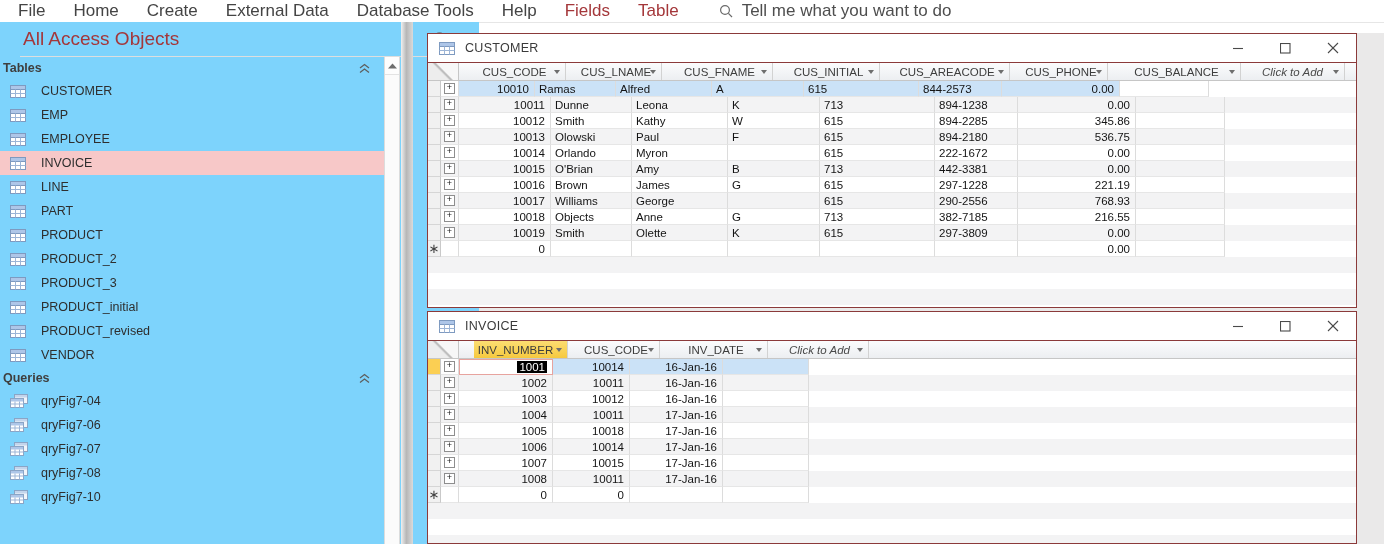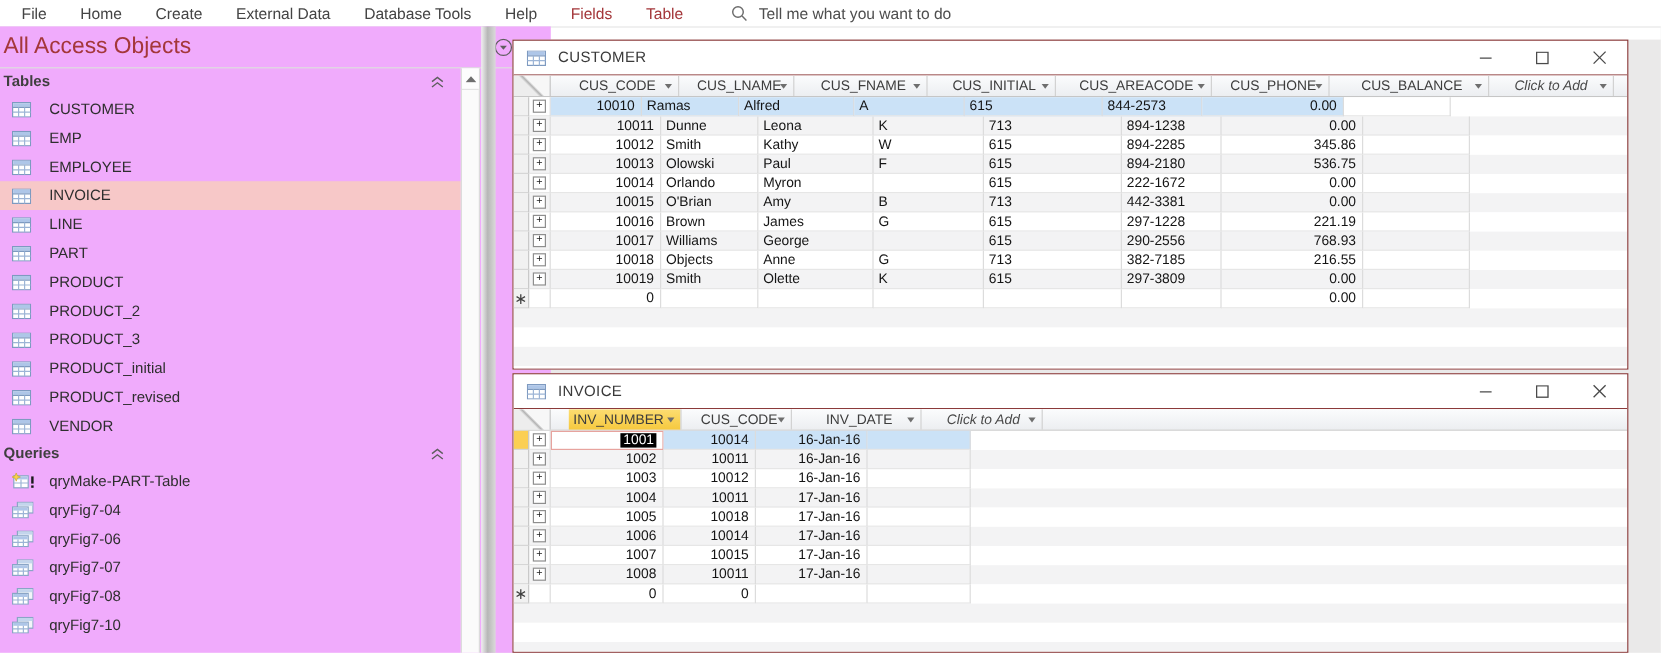--- a/index.html
+++ b/index.html
@@ -4,27 +4,27 @@
 <style>
   html,body{margin:0;padding:0;}
   body{
     width:1384px;height:544px;overflow:hidden;position:relative;
     background:#ffffff;
     font-family:"Liberation Sans","DejaVu Sans",sans-serif;
     -webkit-font-smoothing:antialiased;
   }
   
   .menubar{position:absolute;top:0;left:0;right:0;height:22px;background:#fff;
-    border-bottom:1px solid #E6E6E6;display:flex;align-items:center;font-size:13px;color:#444;}
+    border-bottom:1px solid #E6E6E6;display:flex;align-items:center;font-size:17px;color:#444;}
   .mtab{padding:0 14px;cursor:default;white-space:nowrap;}
   .mtab:first-child{padding-left:18px;}
   .mtab.accent{color:var(--accent);}
   .tellme{display:flex;align-items:center;gap:9px;margin-left:26px;color:#4E4E4E;}
   
-  .navpane{position:absolute;top:22px;left:0;width:459px;bottom:0;background:#f0abfc;}
+  .navpane{position:absolute;top:22px;left:0;width:459px;bottom:0;background:#7dd3fc;padding-left:20px;}
   .navtitle-row{height:34px;position:relative;border-bottom:1px solid #DEDEDE;}
   .navtitle{font-size:19px;color:var(--accent);line-height:34px;padding-left:3px;display:inline-block;}
   .nav-menu-btn{position:absolute;right:32px;top:10px;line-height:0;}
   .nav-collapse-btn{position:absolute;right:8px;top:11px;line-height:0;}
   .navgroups{position:absolute;top:35px;left:0;width:384px;}
   .group-hdr{height:22px;display:flex;align-items:center;font-weight:bold;font-size:12.5px;color:#3F3F3F;padding-left:3px;position:relative;}
   .group-chevron{position:absolute;right:14px;top:6px;line-height:0;}
   .navitem{height:24px;display:flex;align-items:center;padding-left:10px;gap:11px;font-size:12.5px;color:#2E2E2E;white-space:nowrap;}
   .navitem.selected{background:var(--nav-selected);}
   .navitem .nicon{line-height:0;flex:none;width:20px;}
@@ -252,32 +252,20 @@
           </svg></span>
         <span>VENDOR</span>
       </div>
       <div class="group-hdr">
         <span>Queries</span>
         <span class="group-chevron" style="line-height: 0;"><svg width="11" height="11" viewBox="0 0 11 11">
             <path d="M1 5 L5.5 1.5 L10 5 M1 9.5 L5.5 6 L10 9.5" fill="none" stroke="#5E5E5E" stroke-width="1.2"></path>
           </svg></span>
       </div>
       <div class="navitem">
-        <span class="nicon" style="line-height: 0;"><svg width="20" height="14" viewBox="0 0 20 14">
-            <rect x="1.5" y="2.5" width="12" height="10" fill="#fff" stroke="#8AA5C6"></rect>
-            <rect x="2" y="3" width="11" height="2.5" fill="#AEC6E8"></rect>
-            <line x1="1.5" y1="8.5" x2="13.5" y2="8.5" stroke="#9DB5D6"></line>
-            <line x1="7.5" y1="5.5" x2="7.5" y2="12.5" stroke="#9DB5D6"></line>
-            <path d="M3.5 0 L4.5 2.5 L7 3.5 L4.5 4.5 L3.5 7 L2.5 4.5 L0 3.5 L2.5 2.5 Z" fill="#F7D34C" stroke="#C9A227" stroke-width="0.5"></path>
-            <rect x="16" y="3" width="2" height="6" fill="#1a1a1a"></rect>
-            <rect x="16" y="10.5" width="2" height="2" fill="#1a1a1a"></rect>
-          </svg></span>
-        <span>qryMake-PART-Table</span>
-      </div>
-      <div class="navitem">
         <span class="nicon" style="line-height: 0;"><svg width="18" height="14" viewBox="0 0 18 14">
             <rect x="4.5" y="0.5" width="13" height="9" fill="#F2F5FA" stroke="#8AA5C6"></rect>
             <rect x="5" y="1" width="12" height="2.5" fill="#C3D5EC"></rect>
             <rect x="0.5" y="4.5" width="13" height="9" fill="#fff" stroke="#8AA5C6"></rect>
             <rect x="1" y="5" width="12" height="2.5" fill="#AEC6E8"></rect>
             <line x1="0.5" y1="10" x2="13.5" y2="10" stroke="#9DB5D6"></line>
             <line x1="5" y1="7.5" x2="5" y2="13.5" stroke="#9DB5D6"></line>
             <line x1="9.5" y1="7.5" x2="9.5" y2="13.5" stroke="#9DB5D6"></line>
           </svg></span>
         <span>qryFig7-04</span>

